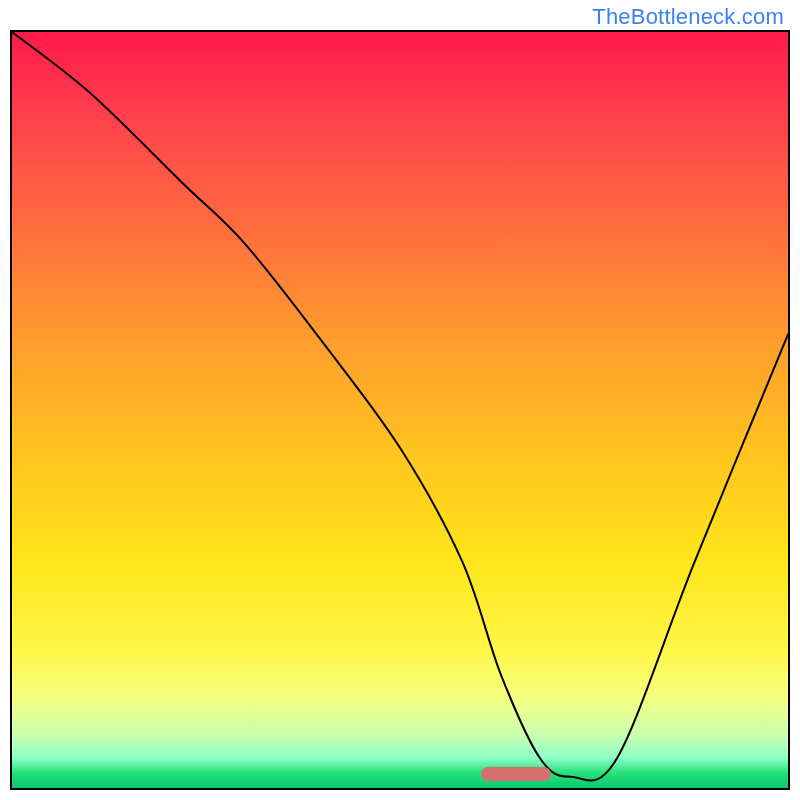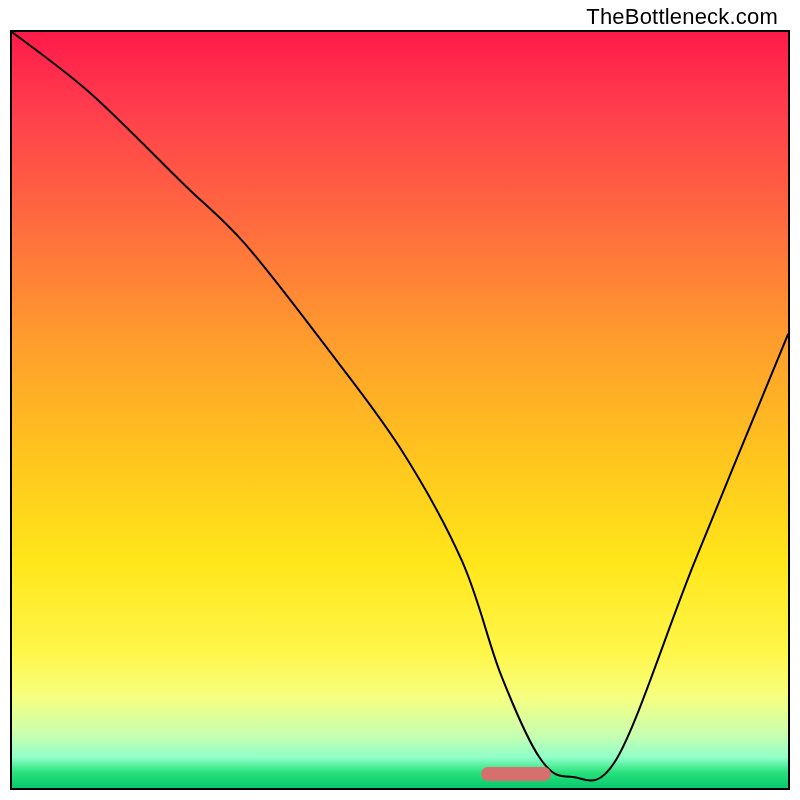--- a/index.html
+++ b/index.html
@@ -12,22 +12,22 @@
     overflow: hidden;
   }
   .wrap {
     position: relative;
     width: 800px;
     height: 800px;
   }
   .watermark {
     position: absolute;
     top: 4px;
-    right: 22px;
-    color: #000000;
+    right: 16px;
+    color: #3b82f6;
     font-size: 22px;
     font-weight: 500;
     letter-spacing: 0.2px;
     z-index: 5;
   }
   .frame {
     position: absolute;
     left: 10px;
     top: 30px;
     width: 780px;

